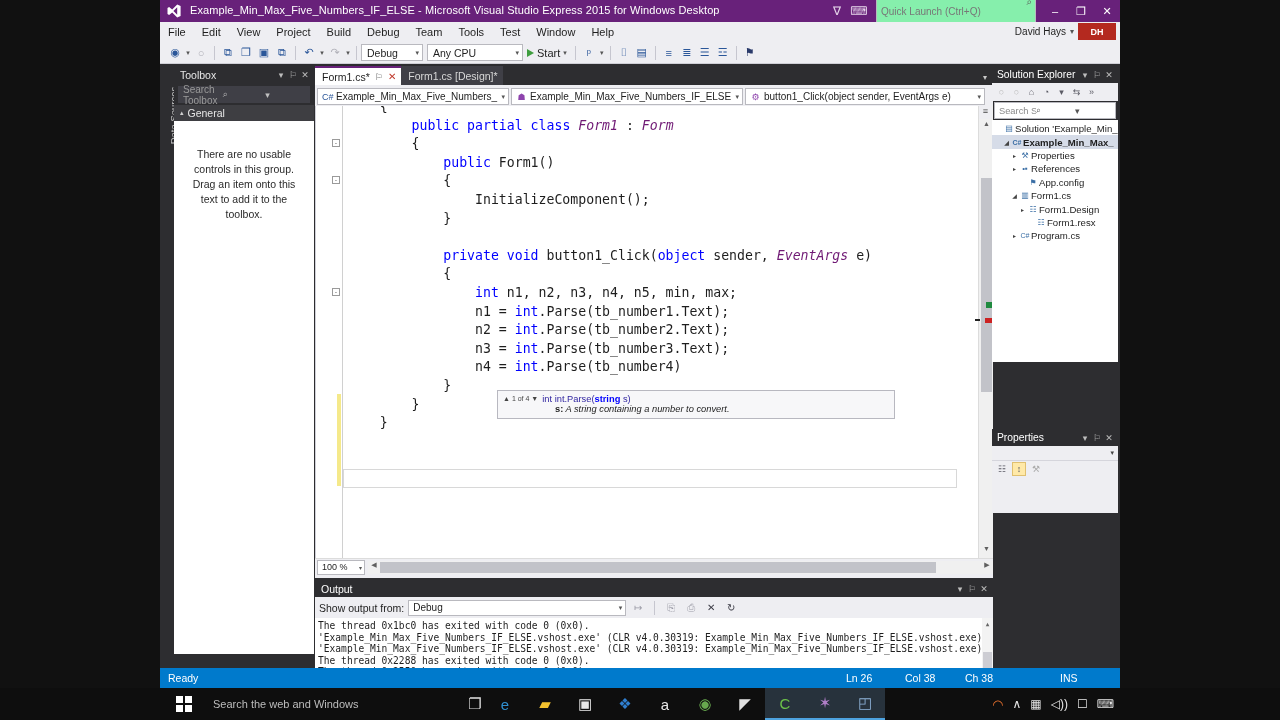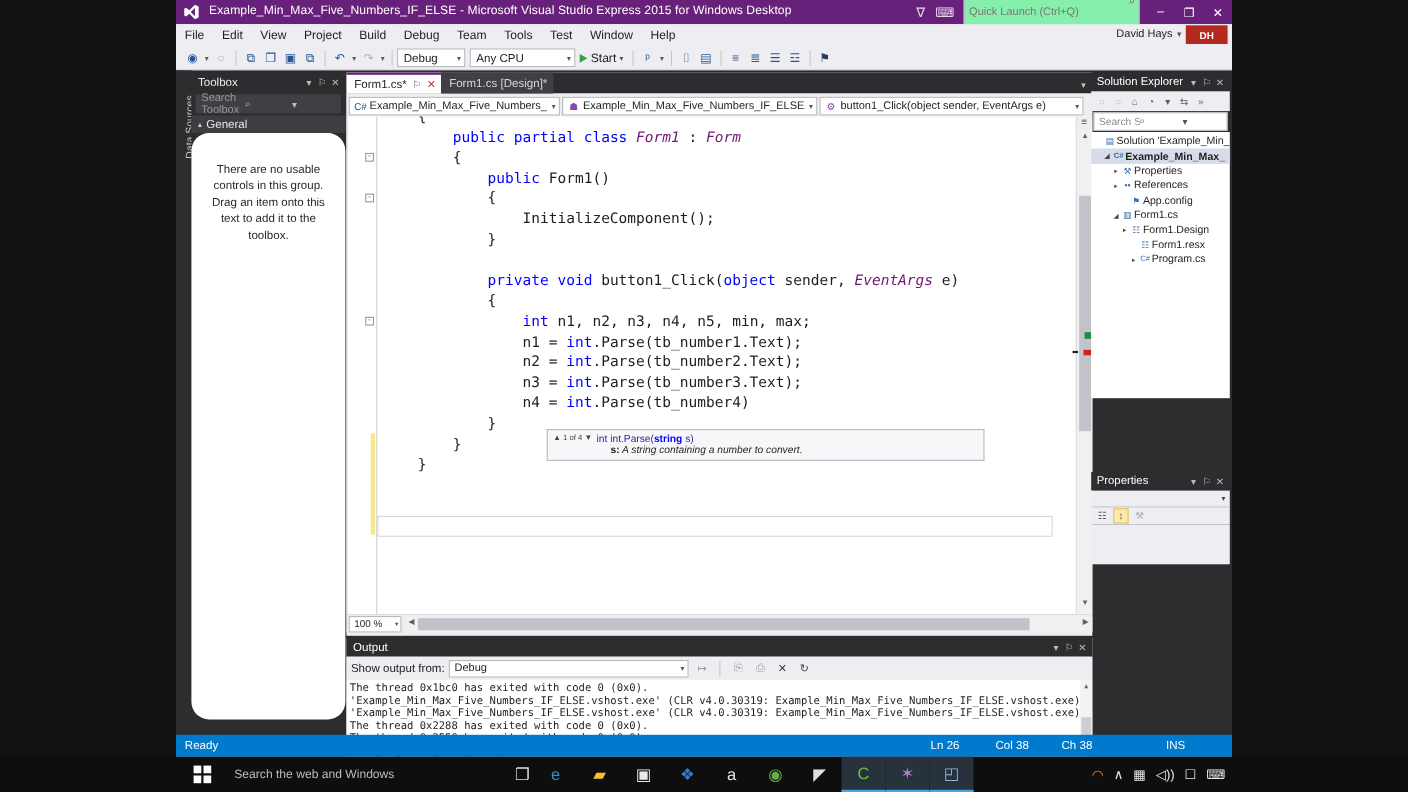--- a/index.html
+++ b/index.html
@@ -81,21 +81,21 @@
               color:#e6e6e6; font-size:10.5px; background:#2d2d30; }
   .pnl-head .t { flex:1; white-space:nowrap; }
   .pnl-ic { width:12px; text-align:center; font-size:9px; color:#bcbcbc; }
   .tb-search { margin:2px 4px; height:17px; background:#3f3f46; border:1px solid #3f3f46;
                display:flex; align-items:center; padding:0 4px; }
   .tb-search span { font-size:10px; color:#9a9a9a; flex:1; }
   .tb-search .m { font-size:9px; color:#c0c0c0; }
   .tb-group { background:#3e3e42; height:16px; display:flex; align-items:center;
               padding-left:6px; font-size:10.5px; color:#e6e6e6; margin-top:2px; }
   .tb-group .arr { font-size:7px; margin-right:4px; color:#d0d0d0; }
-  .tb-body { background:#fff; height:533px; padding:26px 12px 0;border-radius:16px; }
+  .tb-body { background:#fff; height:533px; padding:26px 12px 0; }
   .tb-empty { font-size:10.5px; color:#2a2a2a; text-align:center; line-height:15px; }
 
   
   .editor-wrap { position:absolute; left:155px; top:2px; width:678px; height:512px; background:#eeeef2; }
   .tabrow { height:19px; display:flex; align-items:flex-end; background:#2d2d30; }
   .etab { height:19px; display:flex; align-items:center; padding:0 5px 0 7px;
           font-size:10.5px; gap:5px; }
   .etab.active { background:#fff; color:#1e1e1e; border-top:2px solid #68217a; }
   .etab.inactive { background:#3f3f46; color:#d8d8d8; }
   .etab .pin { font-size:9px; color:#555; }
@@ -570,21 +570,21 @@
             <div class="tn" style="padding-left: 26px;">
               <span class="exp">▸</span>
               <span class="ico" style="color: rgb(58, 110, 165); font-size: 8px;">☷</span>
               <span class="lbl">Form1.Design</span>
             </div>
             <div class="tn" style="padding-left: 34px;">
               <span class="exp"></span>
               <span class="ico" style="color: rgb(58, 110, 165); font-size: 8px;">☷</span>
               <span class="lbl">Form1.resx</span>
             </div>
-            <div class="tn" style="padding-left: 18px; margin-left: 16px;">
+            <div class="tn" style="padding-left: 18px;">
               <span class="exp">▸</span>
               <span class="ico" style="color: rgb(58, 110, 165); font-size: 7px;">C#</span>
               <span class="lbl">Program.cs</span>
             </div>
           </div>
       </div>
 
       <div class="props">
         <div class="pr-head">
           <span class="t">Properties</span>

